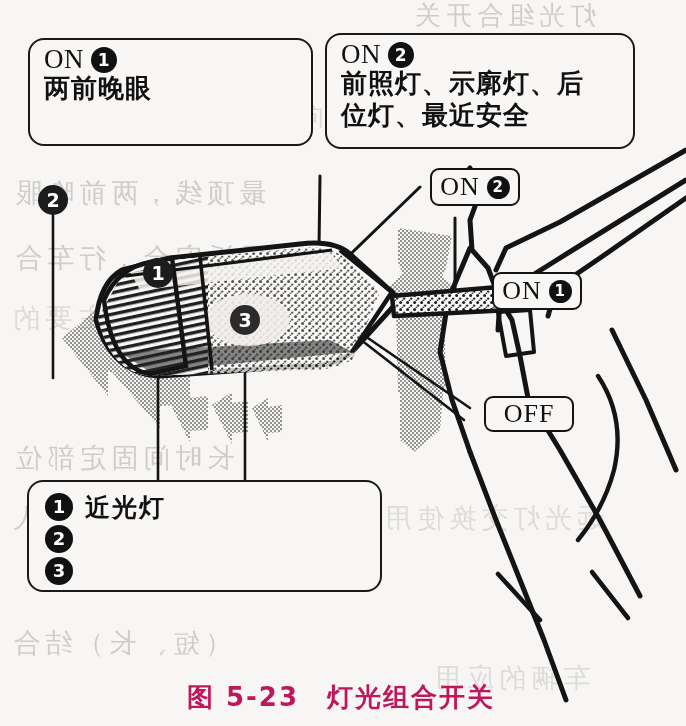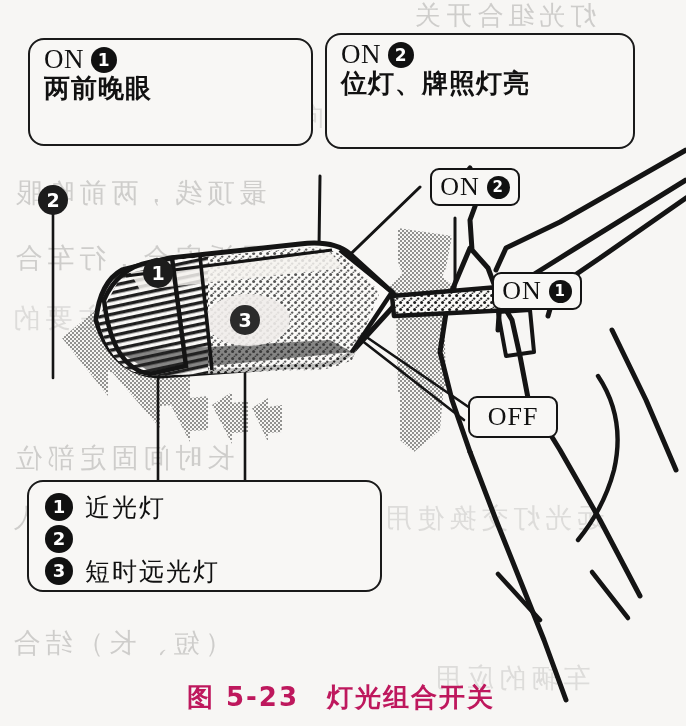--- a/index.html
+++ b/index.html
@@ -116,21 +116,21 @@
   .legend { padding: 9px 16px 10px 16px; }
   .legend .row {
     display: flex;
     align-items: center;
     gap: 12px;
     height: 32px;
   }
   .legend .txt {
     font-family: "DejaVu Sans", "Liberation Sans", sans-serif;
     font-size: 25px;
-    font-weight: 400;
+    font-weight: 700;
     letter-spacing: 2px;
     white-space: nowrap;
     color: #111;
   }
 
   
   .caption {
     position: absolute;
     left: 0; right: 4px;
     text-align: center;
@@ -293,50 +293,50 @@
       <span class="bullet b26">1</span>
     </div>
     <div class="cn">两前晚眼</div>
   </div>
 
   <div class="callout big-callout" style="left:325px; top:33px; width:310px; height:116px;">
     <div class="hdr">
       <span>ON</span>
       <span class="bullet b26">2</span>
     </div>
-    <div class="cn">位灯、牌照灯亮</div>
+    <div class="cn">前照灯、示廓灯、后</div>
+    <div class="cn">位灯、最近安全</div>
   </div>
 
   <div class="tag" style="left:430px; top:168px; width:90px; height:38px;">
     <span>ON</span>
     <span class="bullet b22">2</span>
   </div>
 
   <div class="tag" style="left:492px; top:272px; width:90px; height:38px;">
     <span>ON</span>
     <span class="bullet b22">1</span>
   </div>
 
-  <div class="tag" style="left:468px; top:396px; width:90px; height:42px;">
+  <div class="tag" style="left:484px; top:396px; width:90px; height:36px;">
     <span>OFF</span>
   </div>
 
   <div class="marker" style="left:38px; top:185px;">2</div>
   <div class="marker" style="left:143px; top:258px;">1</div>
   <div class="marker" style="left:230px; top:305px; background:#2b2b2b;">3</div>
 
   <div class="callout legend" style="left:27px; top:480px; width:355px; height:112px;">
     <div class="row">
       <span class="bullet b28">1</span>
       <span class="txt">近光灯</span>
     </div>
     <div class="row">
       <span class="bullet b28">2</span>
     </div>
     <div class="row">
       <span class="bullet b28">3</span>
-      <span class="txt">短时远光灯</span>
     </div>
   </div>
 
   <div class="caption" style="top:680px;">图 5-23　灯光组合开关</div>
 
 </div>
 
 </body></html>

